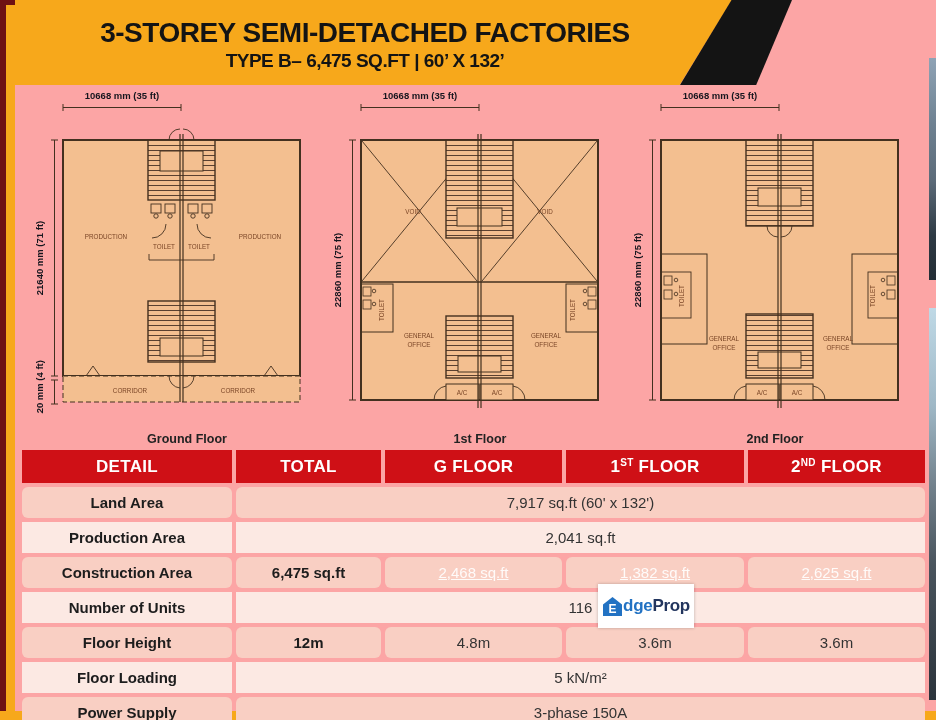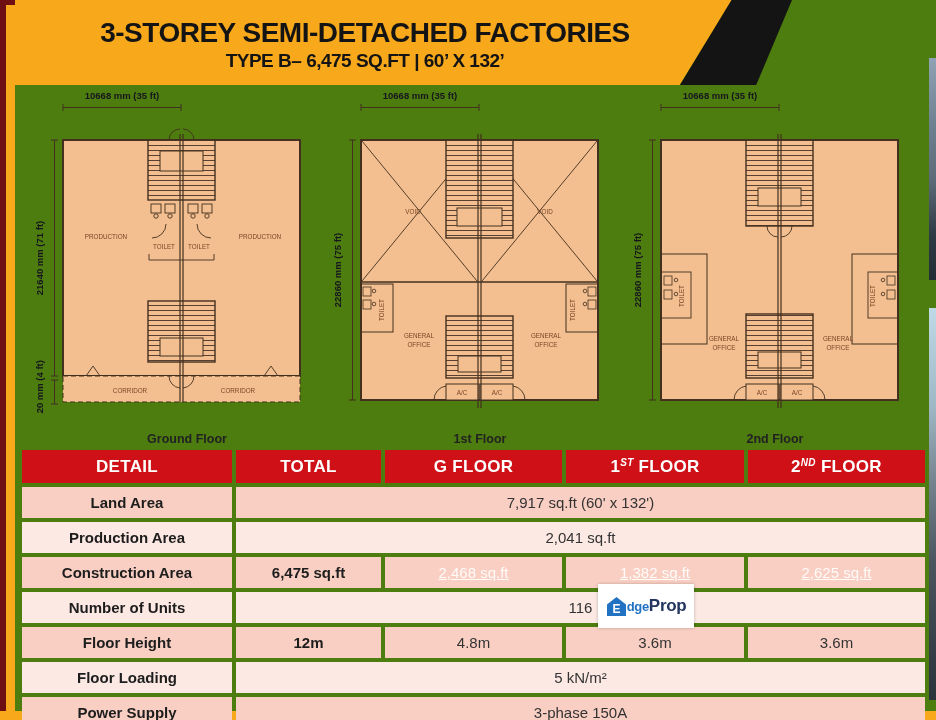--- a/index.html
+++ b/index.html
@@ -1,18 +1,18 @@
 <!DOCTYPE html>
 <html><head>
 <meta charset="utf-8">
 <style>
   *{margin:0;padding:0;box-sizing:border-box;}
   html,body{width:936px;height:720px;}
   body{font-family:"Liberation Sans",sans-serif;background:#fff;}
-  #page{position:relative;width:936px;height:720px;background:#4d7c0f;overflow:hidden;}
+  #page{position:relative;width:936px;height:720px;background:#fca5a5;overflow:hidden;}
 
   
   .stripe-maroon-left{position:absolute;left:0;top:0;width:6px;height:720px;background:#6E1013;}
   .stripe-yellow-left{position:absolute;left:6px;top:0;width:9px;height:720px;background:#F7A81B;}
   .stripe-maroon-top{position:absolute;left:0;top:0;width:695px;height:5px;background:#6E1013;}
   .bottom-yellow{position:absolute;left:0;top:711px;width:936px;height:9px;background:#F7A81B;}
 
   
   .banner-yellow{position:absolute;left:15px;top:0;width:717px;height:85px;background:#F7A81B;
     clip-path:polygon(0 0,100% 0,92.7% 100%,0 100%);}
@@ -39,32 +39,32 @@
   .room{font-size:6.3px;fill:#7A4526;}
   .pline{stroke:#43301F;fill:none;}
   .pfill{fill:#F3BF90;stroke:#43301F;}
 
   
   .spec-table{position:absolute;left:22px;top:450px;width:851px;}
   .trow{display:grid;grid-template-columns:210px 145px 177px 178px 177px;column-gap:4px;margin-top:4px;}
   .trow.thead{margin-top:0;}
   .cell{display:flex;align-items:center;justify-content:center;height:31px;font-size:15px;color:#333;}
   .thead .cell{background:#CF1016;color:#fff;font-weight:700;font-size:17px;height:33px;letter-spacing:0.3px;}
-  .ord{font-size:10px;font-weight:700;position:relative;top:-4px;font-style:italic;}
+  .ord{font-size:10px;font-weight:700;position:relative;top:-4px;}
   .sfx{white-space:pre;}
   .lbl{font-weight:700;color:#1d1d1d;}
   .merged{grid-column:2/6;}
-  .bg-d{background:#F9CFC3;} .bg-l{background:#FCE9E3;}
+  .bg-d{background:#F9CFC3;border-radius:6px;} .bg-l{background:#FCE9E3;}
   .faint{color:rgba(255,255,255,0.9);text-decoration:underline;}
   .bold-val{font-weight:700;color:#1d1d1d;}
 
   
   .watermark{position:absolute;left:598px;top:584px;width:96px;height:44px;background:#fff;
     display:flex;align-items:center;justify-content:center;box-shadow:0 0 3px rgba(0,0,0,0.25);}
-  .wm-blue{color:#2272C3;font-weight:700;font-size:13px;letter-spacing:-0.3px;}
+  .wm-blue{color:#2272C3;font-weight:700;font-size:17px;letter-spacing:-0.3px;}
   .wm-navy{color:#22355E;font-weight:700;font-size:17px;letter-spacing:-0.3px;}
 </style>
 </head>
 <body>
 
 <div id="page">
 
   <div class="stripe-maroon-left"></div>
   <div class="stripe-yellow-left"></div>
   <div class="stripe-maroon-top"></div>

